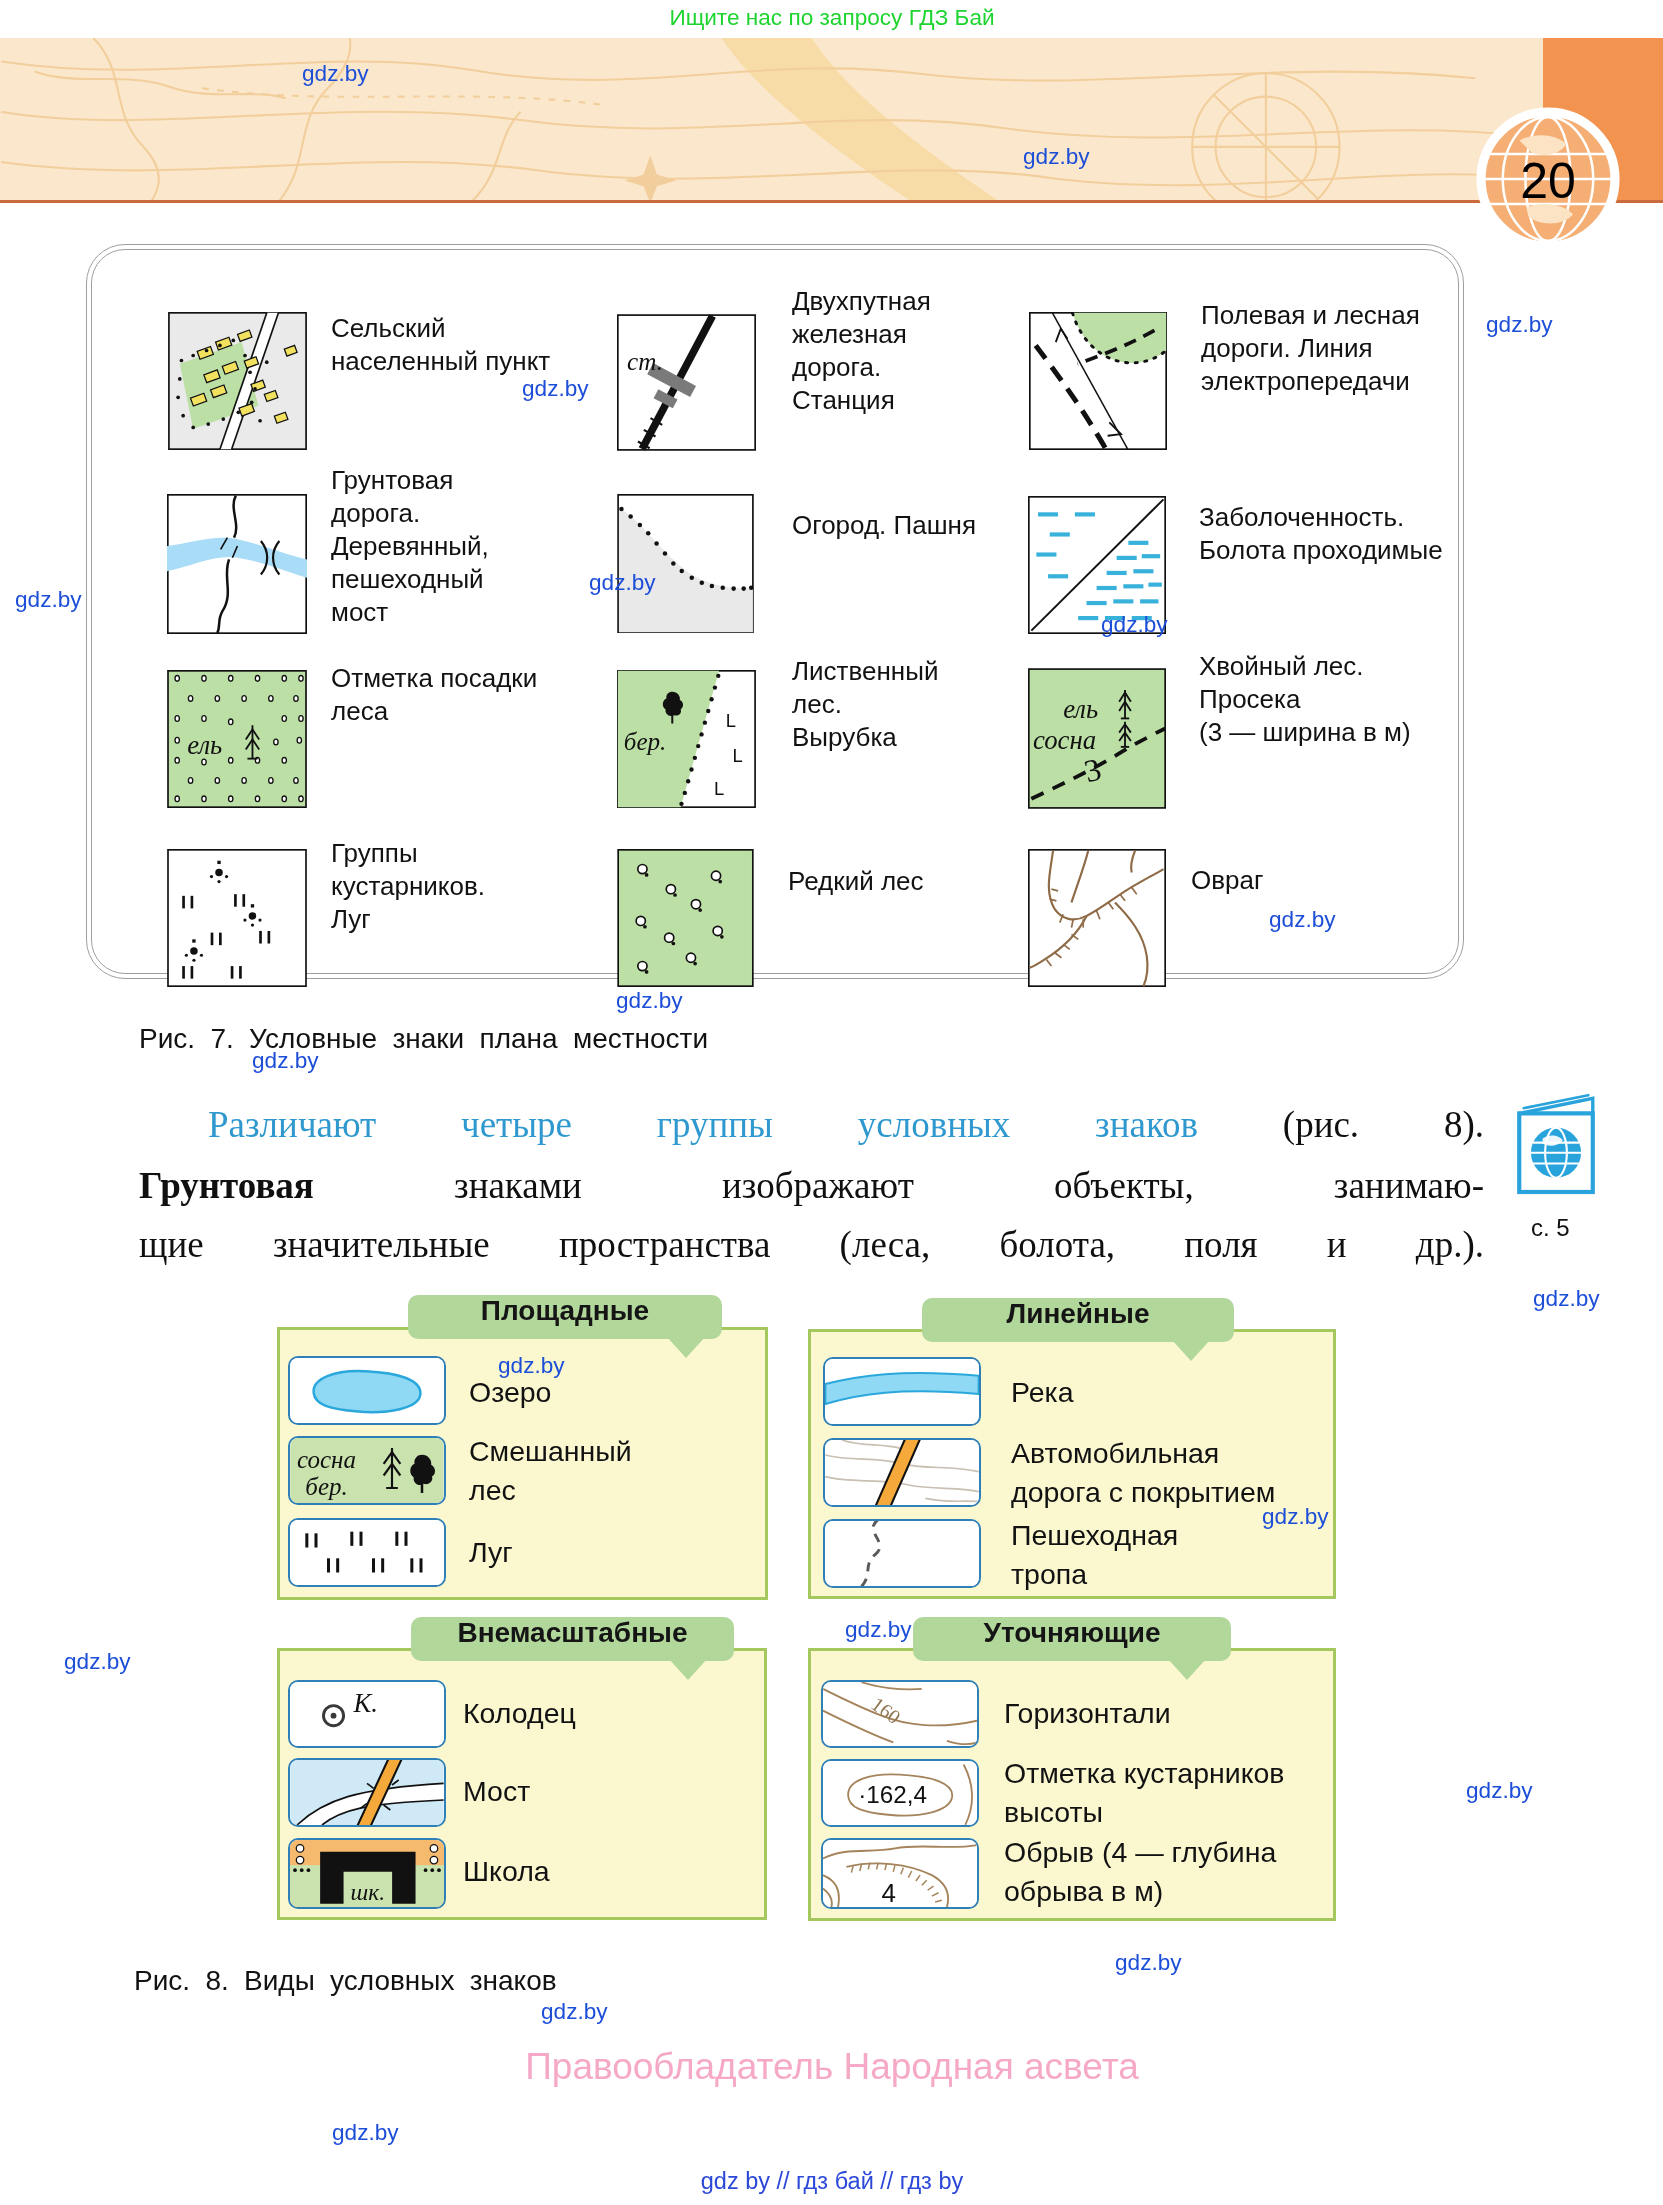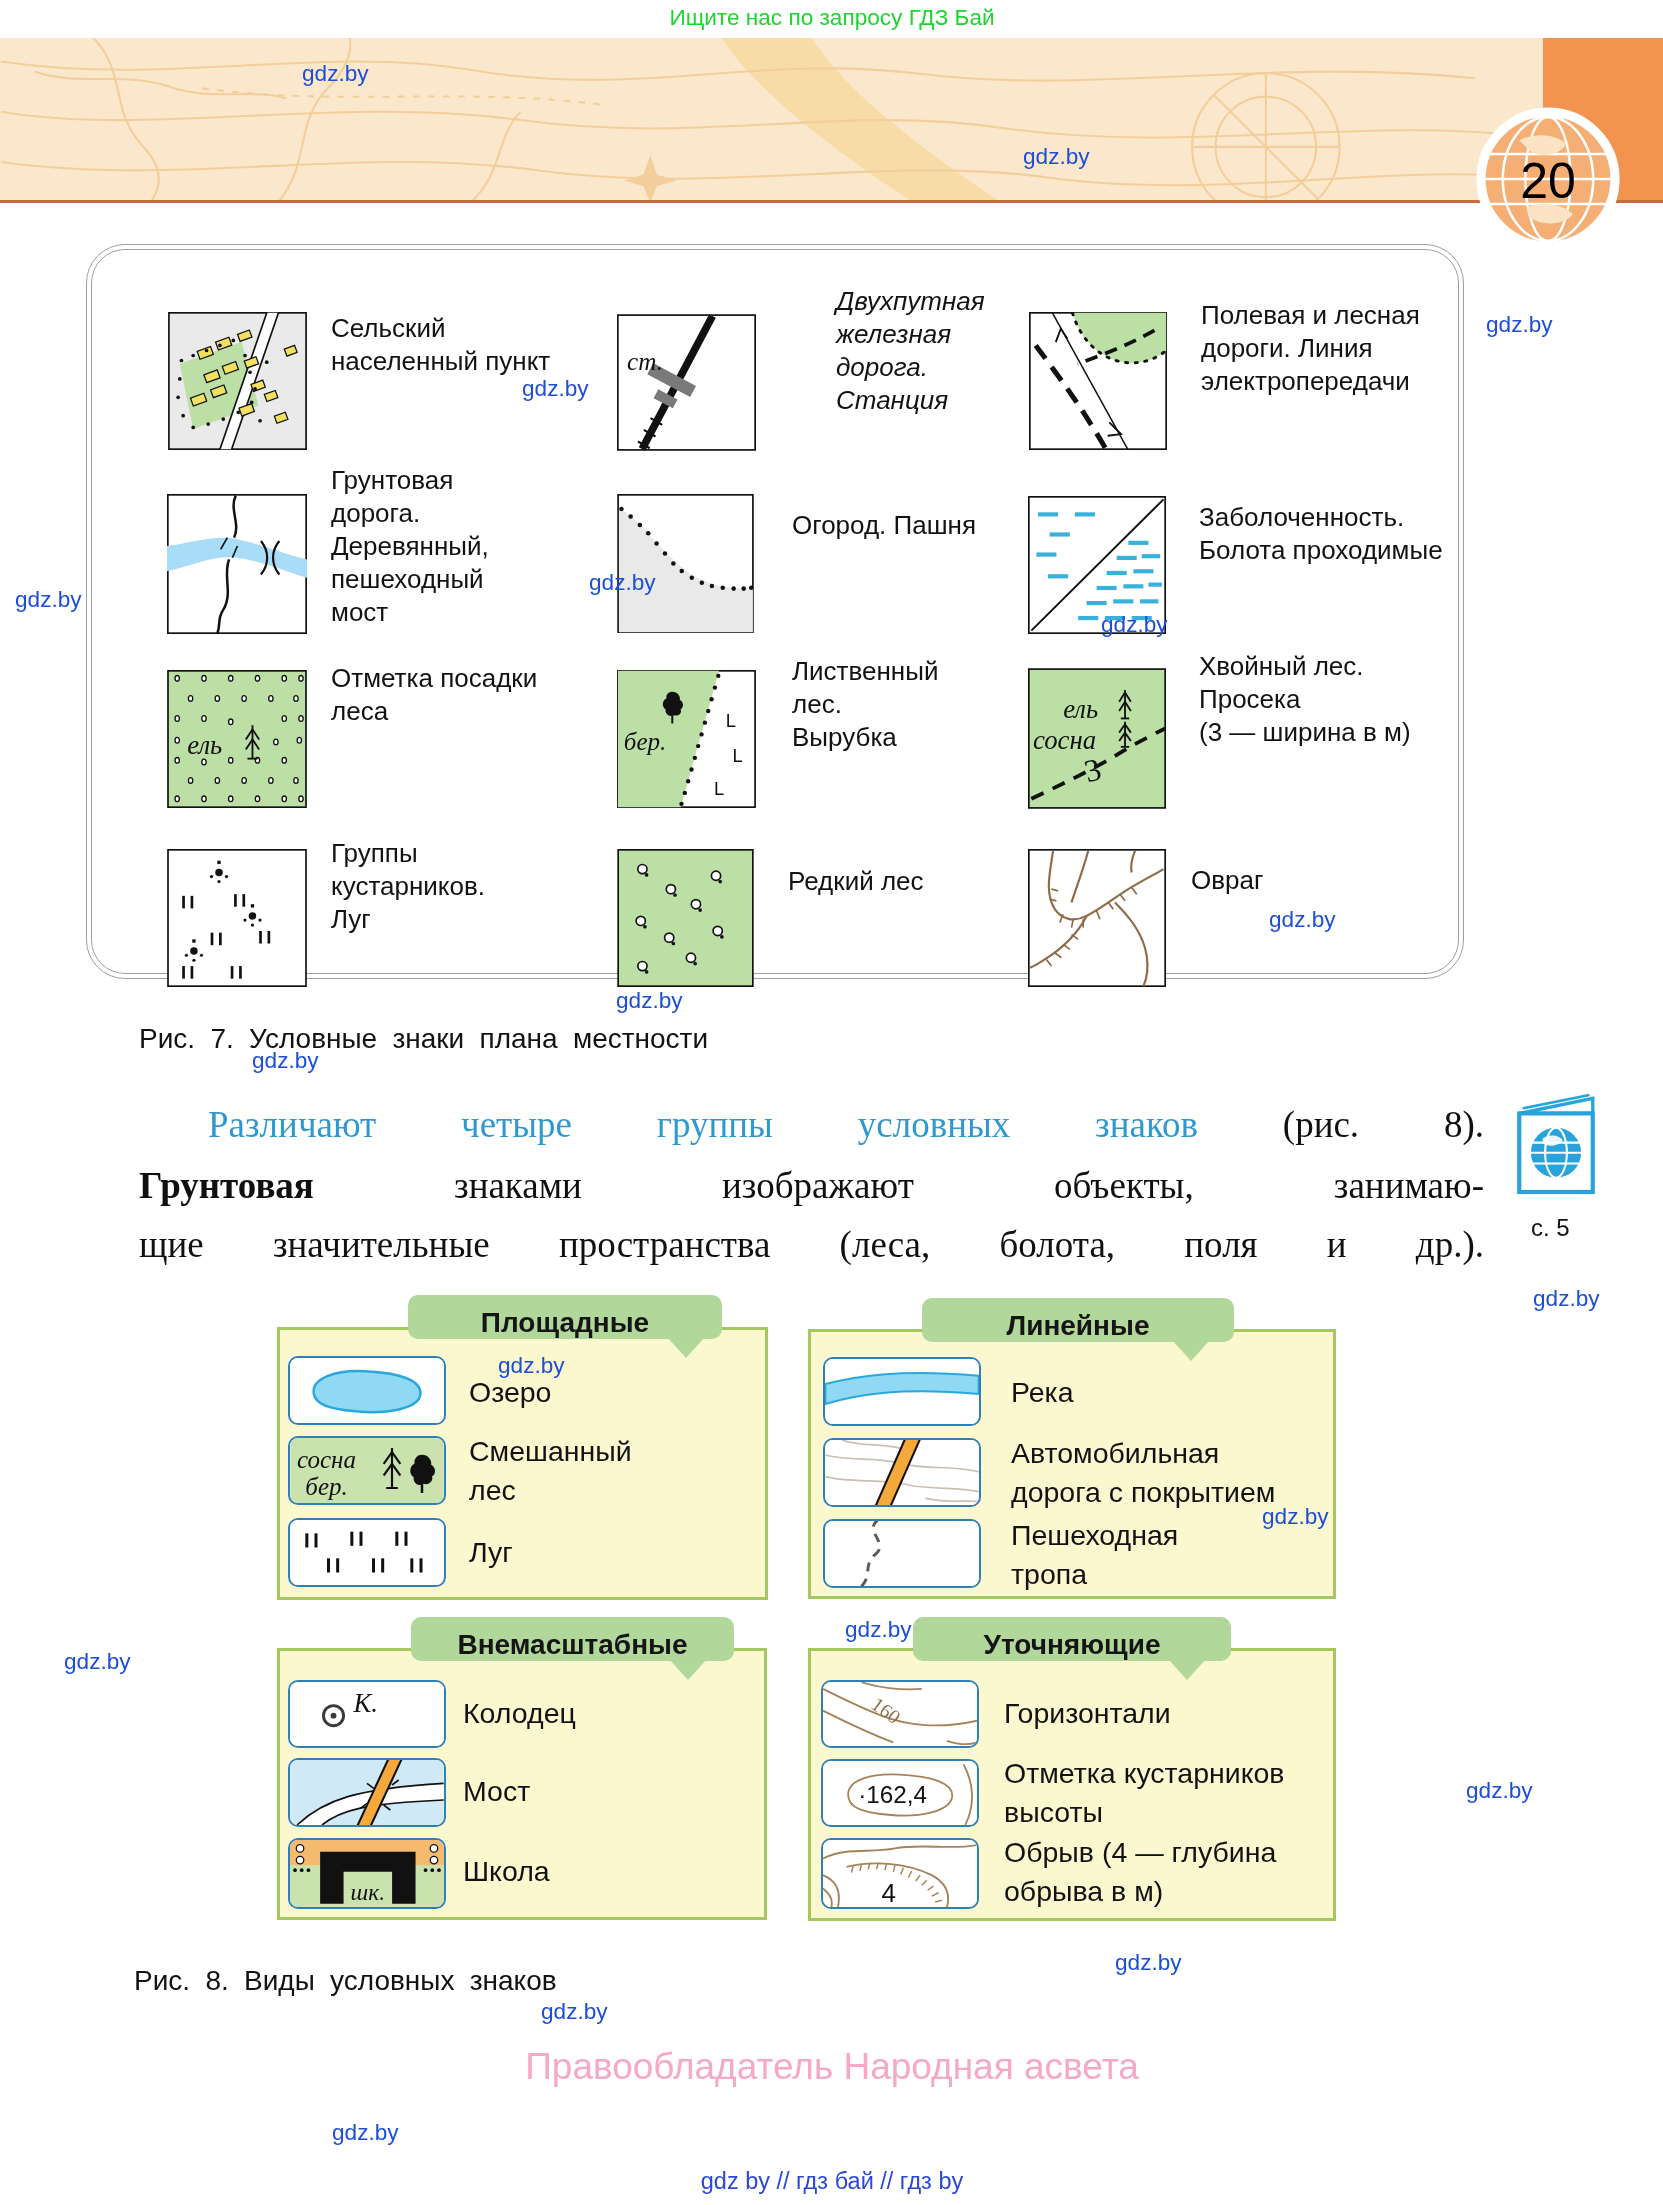--- a/index.html
+++ b/index.html
@@ -28,21 +28,21 @@
   .lbl{position:absolute;font-size:26px;line-height:33px;color:#121212;white-space:pre-line;}
   .caption{position:absolute;font-size:28px;color:#121212;word-spacing:7.5px;}
   
   .para-line{position:absolute;left:139px;width:1345px;font-family:"Liberation Serif",serif;
              font-size:37px;color:#101010;text-align:justify;text-align-last:justify;}
   .blue{color:#2f99cf;}
   .bold{font-weight:bold;}
   .pageref{position:absolute;font-size:24px;color:#121212;}
   
   .panel{position:absolute;background:#fbf8d0;border:3.4px solid #a4c75e;}
-  .tab{position:absolute;background:#b2d79b;border-radius:10px;display:flex;align-items:flex-end;
+  .tab{position:absolute;background:#b2d79b;border-radius:10px;display:flex;align-items:flex-start;
        justify-content:center;font-weight:bold;font-size:28px;color:#151515;z-index:3;}
   .notch{position:absolute;width:0;height:0;border-left:19px solid transparent;
          border-right:19px solid transparent;border-top:21px solid #b2d79b;z-index:2;}
   .ibox{position:absolute;border:2.5px solid #2f7fb8;border-radius:10px;overflow:hidden;background:#fff;z-index:1;}
   .ibox svg{display:block;}
   .ilabel{position:absolute;font-size:28.5px;line-height:39px;color:#121212;white-space:pre-line;}
   
   .pink{position:absolute;left:0;top:2046px;width:100%;text-align:center;
         font-size:37px;color:#f5a9c6;}
   .footer{position:absolute;left:0;top:2168px;width:100%;text-align:center;
@@ -154,21 +154,21 @@
       <g stroke="#111" stroke-width="2.5">
         <line x1="40" y1="124" x2="54" y2="132"></line>
         <line x1="32" y1="138" x2="46" y2="146"></line>
         <line x1="25" y1="152" x2="39" y2="160"></line>
       </g>
       <rect x="58" y="50" width="15" height="58" fill="#7a7a7a" transform="rotate(-62 65 79)"></rect>
       <rect x="52" y="88" width="12" height="26" fill="#7a7a7a" transform="rotate(-62 58 101)"></rect>
       <text x="12" y="66" font-family="Liberation Serif,serif" font-style="italic" font-size="30" fill="#111">ст.</text>
     </svg>
   </div>
-  <div class="lbl" style="left:836px;top:285px;width:180px;font-style:italic;">Двухпутная
+  <div class="lbl" style="left:792px;top:285px;width:180px;">Двухпутная
 железная
 дорога.
 Станция</div>
 
   <div class="sym" style="left:1029px;top:275px;">
     <svg width="138" height="138" viewBox="0 0 165 165">
       <rect x="1" y="1" width="163" height="163" fill="#fff" stroke="#111" stroke-width="2"></rect>
       <path d="M52,1 C60,28 78,50 104,58 C128,65 150,58 164,46 L164,1 Z" fill="#bcdfa6"></path>
       <path d="M52,1 C60,28 78,50 104,58 C128,65 150,58 164,46" fill="none" stroke="#111" stroke-width="3.5" stroke-dasharray="2.5 9" stroke-linecap="round"></path>
       <path d="M150,22 C118,40 86,52 58,62" fill="none" stroke="#111" stroke-width="4.5" stroke-dasharray="15 10"></path>

